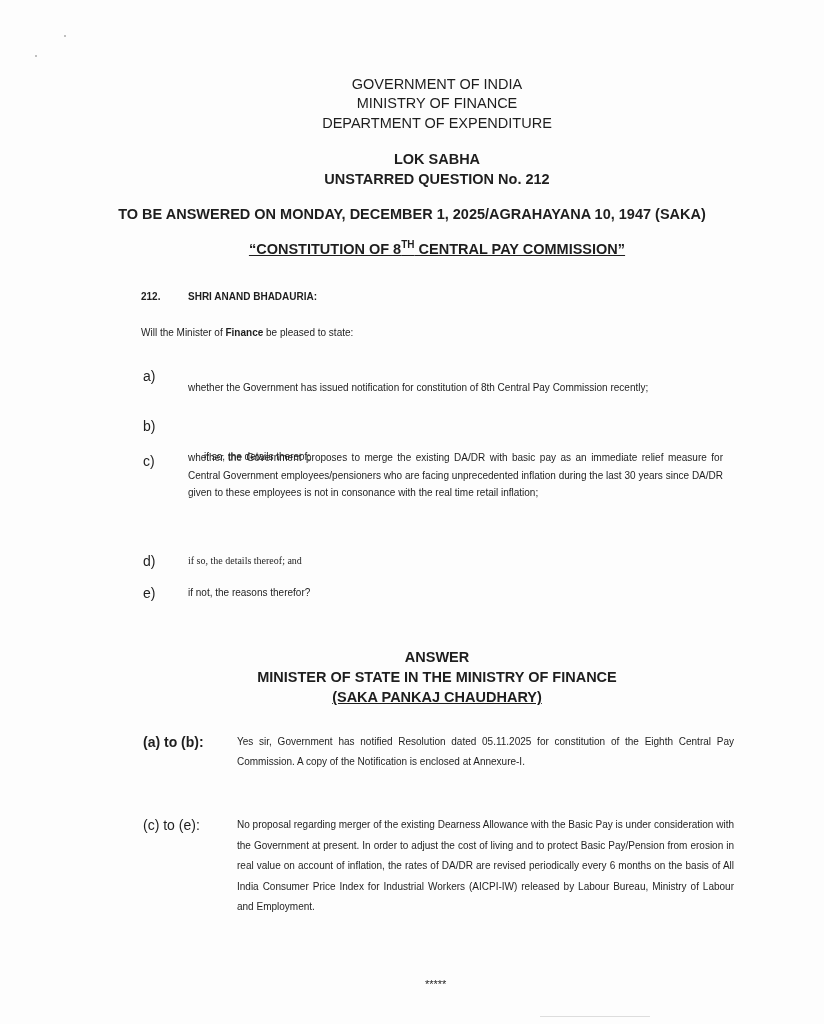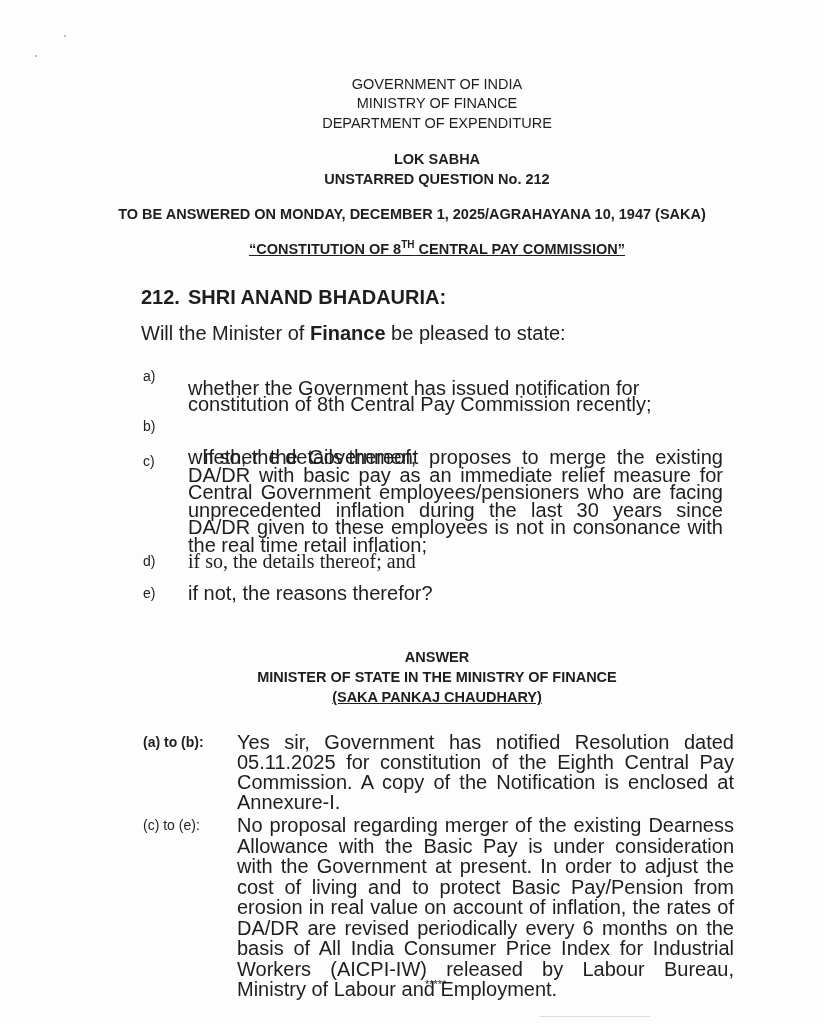--- a/index.html
+++ b/index.html
@@ -8,21 +8,21 @@
       background: #fdfdfd;
       font-family: "Liberation Sans", sans-serif;
       color: #1e1e1e;
       position: relative;
     }
     .page { position: absolute; left: 0; top: 0; width: 824px; height: 1024px; }
     .center { position: absolute; left: 0; width: 874px; text-align: center; }
     .hdr { font-size: 14.5px; line-height: 19px; }
     .bold { font-weight: bold; }
     .u { text-decoration: underline; }
-    .txt { font-size: 20px; line-height: 16px; position: absolute; }
+    .txt { font-size: 10px; line-height: 16px; position: absolute; }
     .label { position: absolute; font-size: 14px; }
     .just { text-align: justify; }
     sup { font-size: 10px; line-height: 0; margin-top: 35px; }
     .dots { position: absolute; top: 978px; left: 425px; font-size: 11px; letter-spacing: 0px; }
     .speck { position: absolute; width: 2px; height: 2px; background: #aaa; border-radius: 1px; }
     .faint-line { position: absolute; top: 1016px; left: 540px; width: 110px; height: 1px; background: #ddd; }
   </style>
 </head>
 <body>
 

